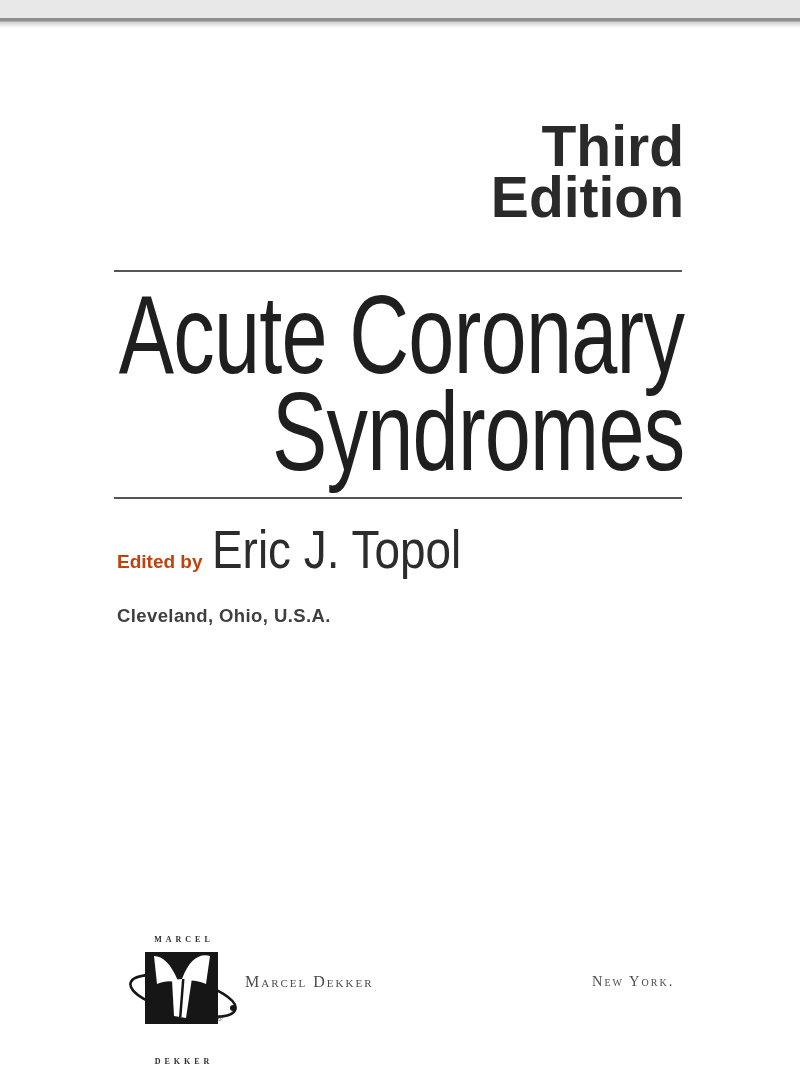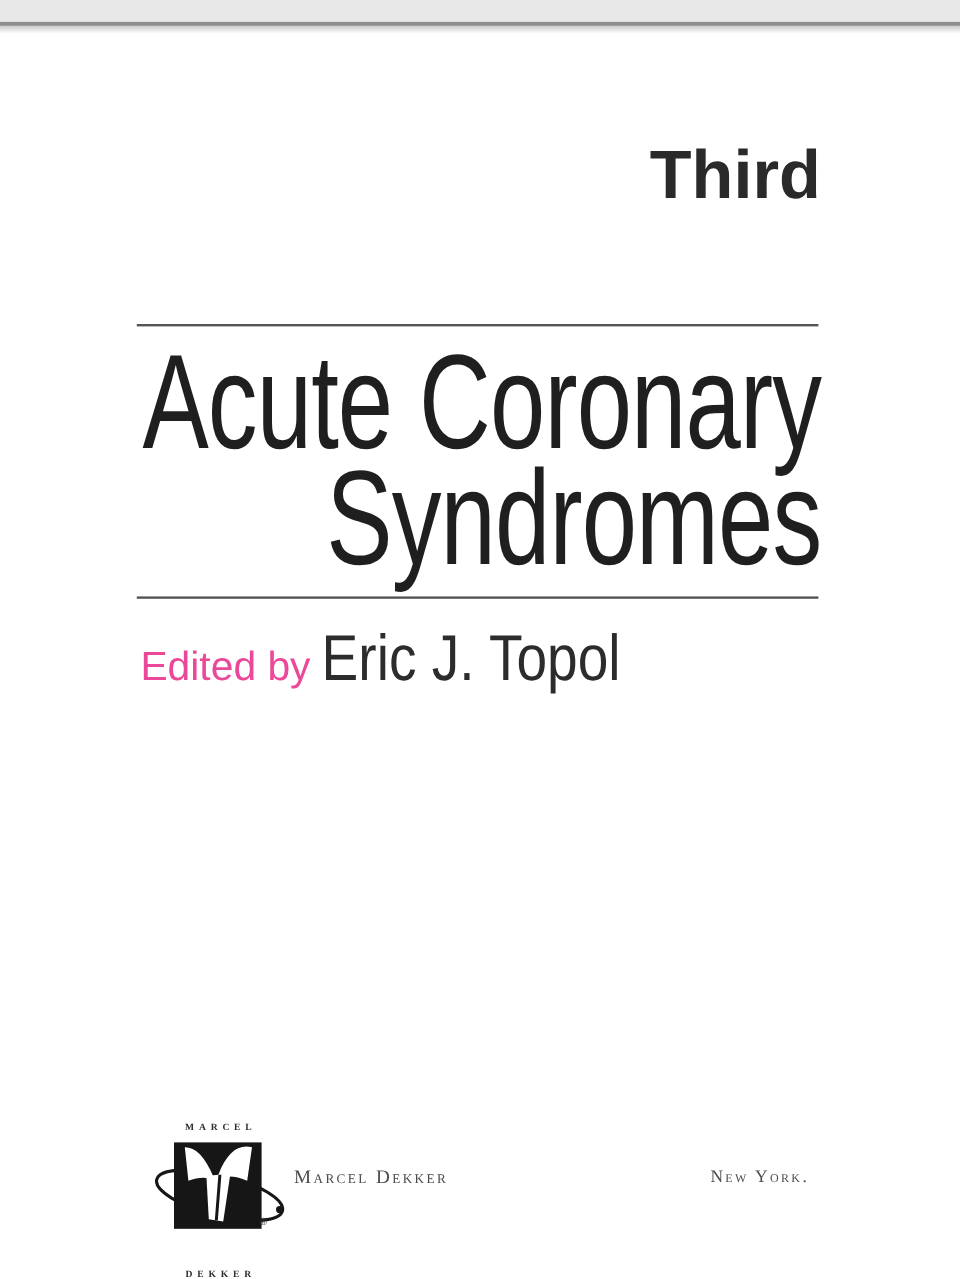--- a/index.html
+++ b/index.html
@@ -33,21 +33,21 @@
     transform:scaleX(0.74);transform-origin:100% 50%;
     letter-spacing:-1px;
   }
   .title-line1{top:261px;}
   .title-line2{top:358px;}
 
   .editor-row{
     position:absolute;left:117px;top:504px;
     display:flex;align-items:baseline;white-space:nowrap;line-height:1;
   }
-  .edited-by{font-size:34px;font-weight:normal;margin-right:9px;color:#ec4899;}
+  .edited-by{font-size:19px;font-weight:bold;margin-right:9px;color:#c2410c;}
   .editor-name{
     font-size:54px;color:#2c2c2c;
     transform:scaleX(0.85);transform-origin:0 100%;
     letter-spacing:0;
   }
   .affil{left:117px;font-size:18.5px;font-weight:bold;color:#3f3f3f;letter-spacing:0.4px;}
   .affil1{top:562px;}
   .affil2{top:589px;}
 
   .logo-caption{
@@ -81,32 +81,34 @@
   }
 </style>
 </head>
 <body>
 
 <div class="page">
 
   <div class="top-edge"></div>
 
   <div class="txt edition-line edition-line1">Third</div>
+  <div class="txt edition-line edition-line2">Edition</div>
 
   <div class="rule rule1"></div>
 
   <div class="txt title-line title-line1">Acute Coronary</div>
   <div class="txt title-line title-line2">Syndromes</div>
 
   <div class="rule rule2"></div>
 
   <div class="editor-row">
     <span class="edited-by">Edited by</span>
     <span class="editor-name">Eric J. Topol</span>
   </div>
+  <div class="txt affil affil2">Cleveland, Ohio, U.S.A.</div>
 
   <div class="logo-caption top">MARCEL</div>
 
   <svg class="logo-mark" viewBox="0 0 112 92" xmlns="http://www.w3.org/2000/svg">
     <g transform="rotate(14 56 50)">
       <ellipse cx="56" cy="50" rx="54" ry="17" fill="none" stroke="currentColor" stroke-width="2.6"></ellipse>
     </g>
     <circle cx="106" cy="62" r="3" fill="currentColor"></circle>
     <rect x="18" y="6" width="73" height="72" fill="currentColor"></rect>
     <g>

